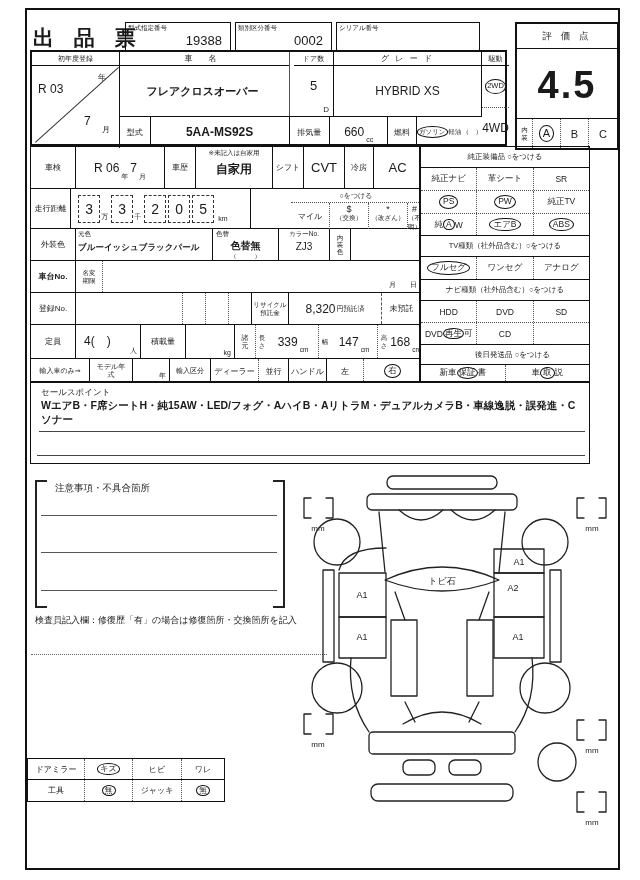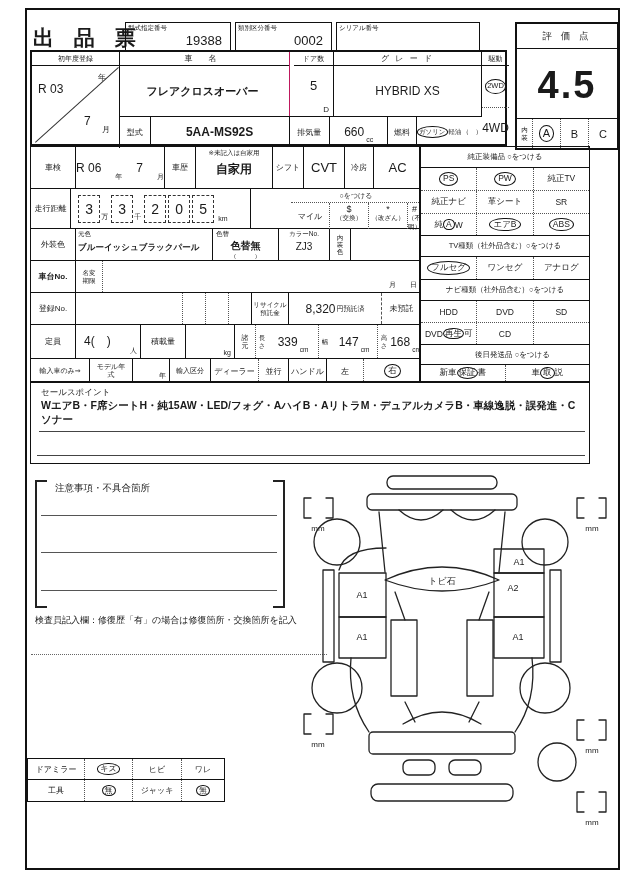--- a/index.html
+++ b/index.html
@@ -108,21 +108,21 @@
         <span style="font-size:6.5px;">軽油</span>
         <span style="font-size:6.5px;">（　）</span>
       </div>
     </div>
   </div>
 
   <div class="c" style="left:3px;top:136px;width:390px;height:236px;border:1.5px solid #111;">
 
     <div class="c" style="left:0;top:0;width:390px;height:42px;border-bottom:1px solid #111;display:flex;">
       <div class="ctr" style="width:44px;font-size:8px;border-right:1px solid #111;">車検</div>
-      <div class="ctr" style="width:88px;border-right:1px solid #111;gap:2px;justify-content:space-between;">
+      <div class="ctr" style="width:88px;border-right:1px solid #111;gap:2px;">
         <span style="font-size:12px;">R 06</span>
         <span style="font-size:7px;align-self:flex-end;margin-bottom:6px;">年</span>
         <span style="font-size:12px;">7</span>
         <span style="font-size:7px;align-self:flex-end;margin-bottom:6px;">月</span>
       </div>
       <div class="ctr" style="width:30px;font-size:8px;border-right:1px solid #111;">車歴</div>
       <div style="width:76px;border-right:1px solid #111;text-align:center;">
         <div style="font-size:6.5px;margin-top:2px;">※未記入は自家用</div>
         <div style="font-size:12px;font-weight:600;margin-top:3px;">自家用</div>
       </div>
@@ -262,32 +262,32 @@
       <div class="ctr" style="width:36px;font-size:8px;">左</div>
       <div class="ctr dotl" style="flex:1;">
         <span class="circ" style="font-size:8.5px;">右</span>
       </div>
     </div>
   </div>
 
   <div class="c" style="left:393px;top:136px;width:170px;height:236px;border:1.5px solid #111;display:flex;flex-direction:column;">
     <div class="eqhdr" style="height:20px;">純正装備品 ○をつける</div>
     <div class="eqrow dotb" style="height:22px;">
-      <div class="eqcell">
-          <span class="circ">PS</span>
-        </div>
-      <div class="eqcell dotl">
-          <span class="circ">PW</span>
-        </div>
-      <div class="eqcell dotl">純正TV</div>
-    </div>
-    <div class="eqrow dotb" style="height:22px;">
       <div class="eqcell">純正ナビ</div>
       <div class="eqcell dotl">革シート</div>
       <div class="eqcell dotl">SR</div>
+    </div>
+    <div class="eqrow dotb" style="height:22px;">
+      <div class="eqcell">
+          <span class="circ">PS</span>
+        </div>
+      <div class="eqcell dotl">
+          <span class="circ">PW</span>
+        </div>
+      <div class="eqcell dotl">純正TV</div>
     </div>
     <div class="eqrow solb" style="height:21px;">
       <div class="eqcell">
         <span>純</span>
           <span class="circ" style="padding:0 2px;">A</span>
           <span>W</span>
       </div>
       <div class="eqcell dotl">
           <span class="circ">エアB</span>
         </div>

